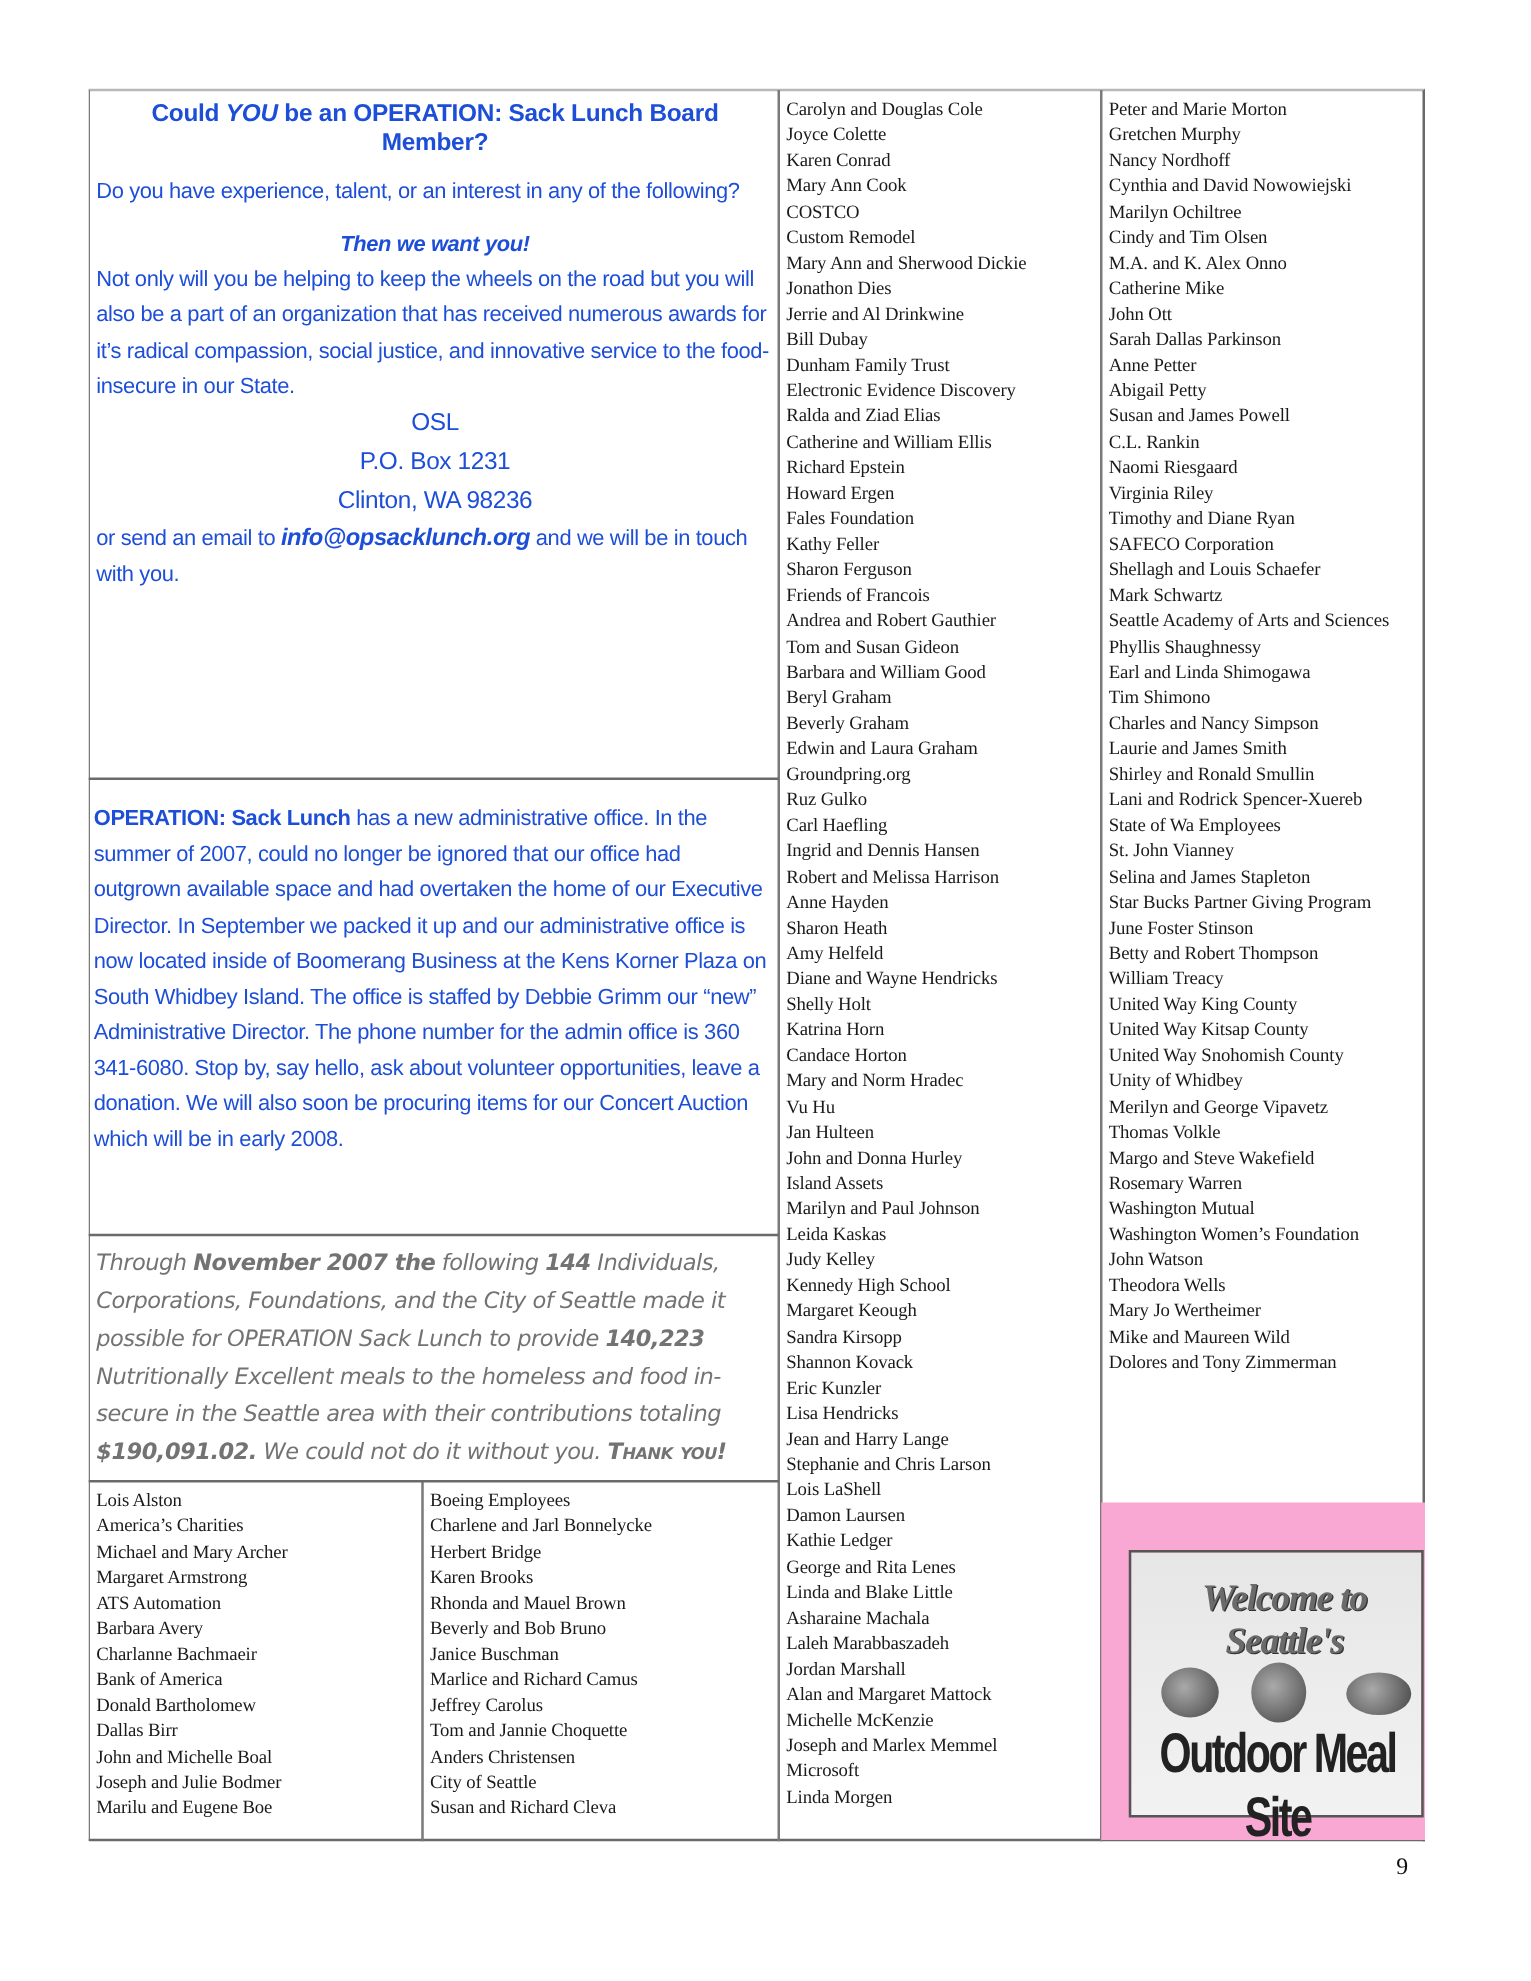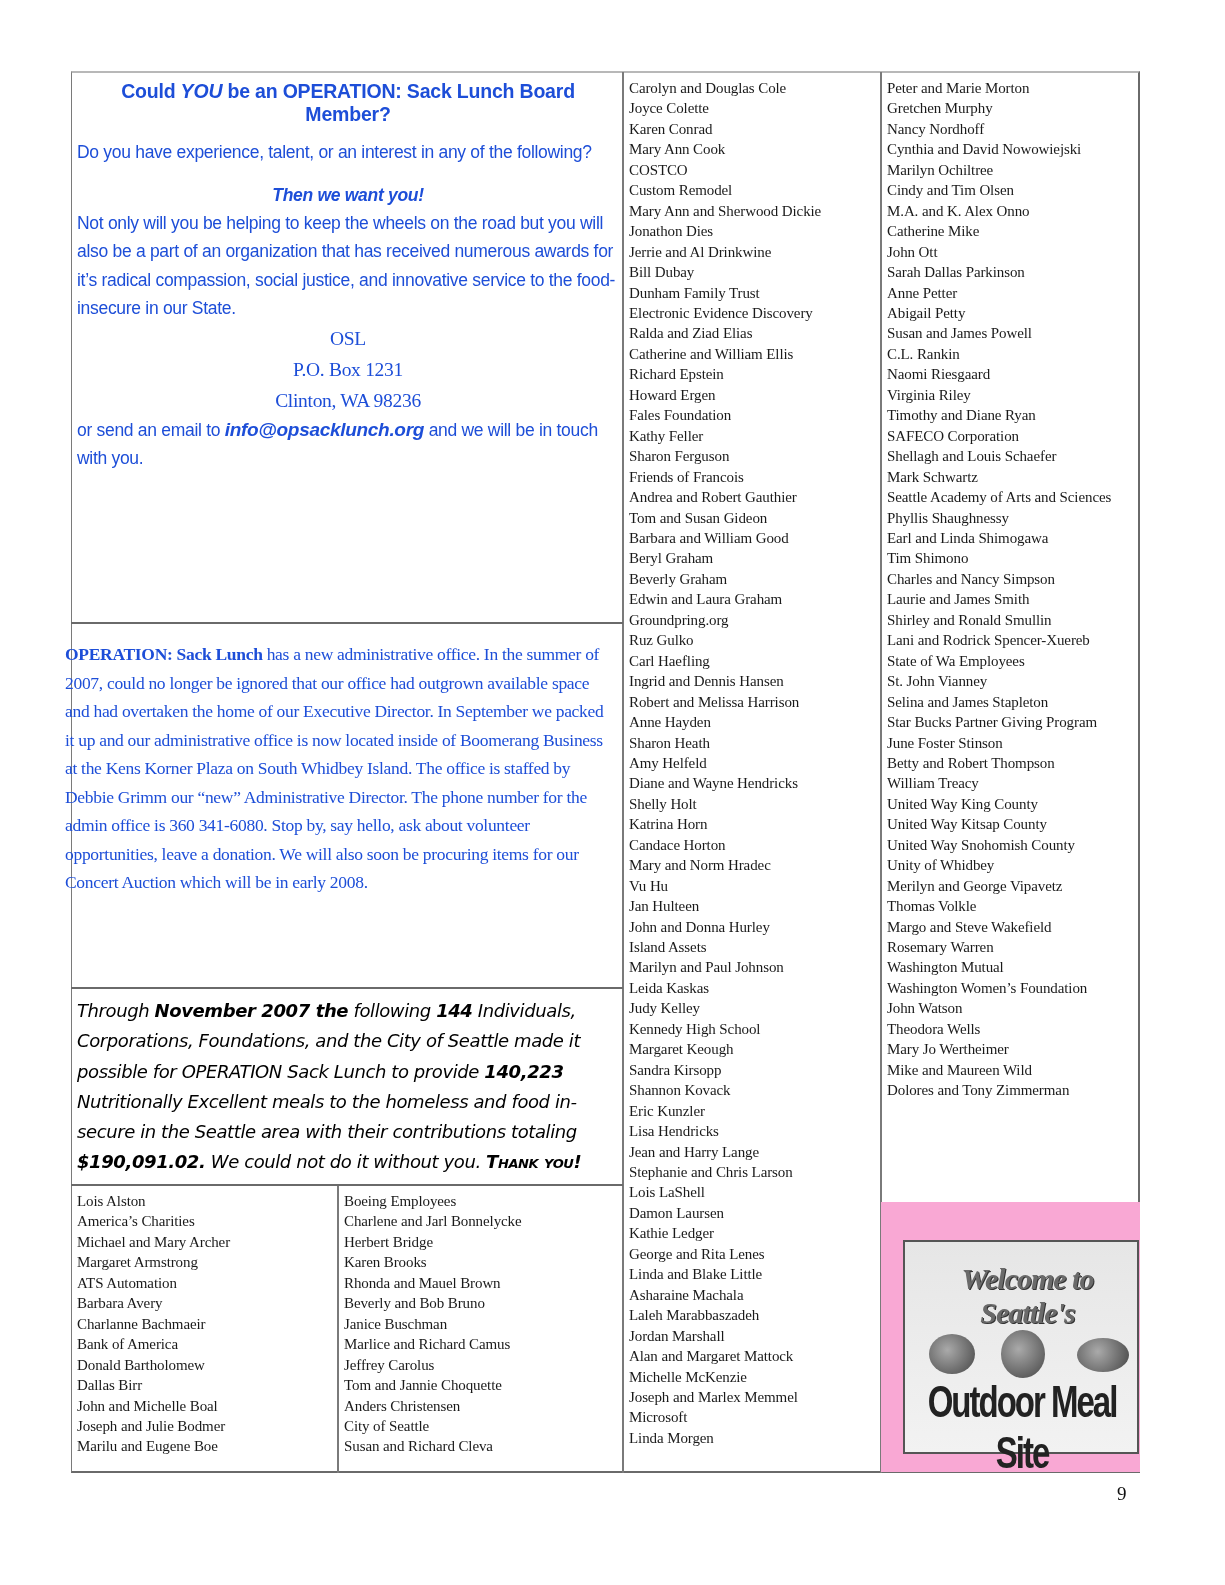--- a/index.html
+++ b/index.html
@@ -18,31 +18,31 @@
     
     .box1 { position: absolute; left: 77px; top: 78px; width: 542px; }
     .box1 .title { font-size: 19.5px; font-weight: bold; text-align: center; margin: 2px 0 0 0; letter-spacing: -0.2px; }
     .box1 .title i { font-style: italic; }
     .box1 p { margin: 0; font-size: 17.5px; line-height: 28.5px; letter-spacing: -0.3px; }
     .box1 .q { margin-top: 12px; }
     .bullet-row { position: relative; margin-top: 12px; padding-left: 36px; font-size: 17.5px; line-height: 29px; letter-spacing: -0.3px; }
     .bullet { position: absolute; left: 0; top: 3px; width: 7px; height: 10px; background: #111; filter: blur(0.6px); }
     .center-i { text-align: center; font-weight: bold; font-style: italic; font-size: 19px; margin-top: 14px !important; line-height: 28px !important; }
     .gap { margin-top: 12px !important; }
-    .addr { text-align: center; font-size: 19.5px !important; line-height: 31px !important; font-family: Liberation Serif, serif; }
+    .addr { text-align: center; font-size: 19.5px !important; line-height: 31px !important; }
     .email { font-weight: bold; font-style: italic; font-size: 19px; }
 
     
-    .box2 { position: absolute; left: 65px; top: 640px; width: 542px; font-family: Liberation Serif, serif; }
+    .box2 { position: absolute; left: 75px; top: 640px; width: 542px; }
     .box2 p { margin: 0; font-size: 17.5px; line-height: 28.5px; letter-spacing: -0.3px; }
     .box2 b { font-weight: bold; }
 
     
     .box3 { position: absolute; left: 77px; top: 996px; width: 545px; }
-    .box3 p { margin: 0; font-family: "DejaVu Sans", sans-serif; font-style: italic; font-size: 18px; line-height: 30.3px; color: #000000; letter-spacing: -0.4px; }
+    .box3 p { margin: 0; font-family: "DejaVu Sans", sans-serif; font-style: italic; font-size: 18px; line-height: 30.3px; color: #737373; letter-spacing: -0.4px; }
     .box3 b { font-weight: bold; }
     .smallcaps { font-variant: small-caps; font-weight: bold; }
 
     
     .names { position: absolute; font-size: 15px; line-height: 20.45px; letter-spacing: -0.1px; }
     .names div { white-space: nowrap; }
     .list-a { left: 77px; top: 1191px; }
     .list-b { left: 344px; top: 1191px; }
     .list-c { left: 629px; top: 78px; }
     .list-d { left: 887px; top: 78px; }

